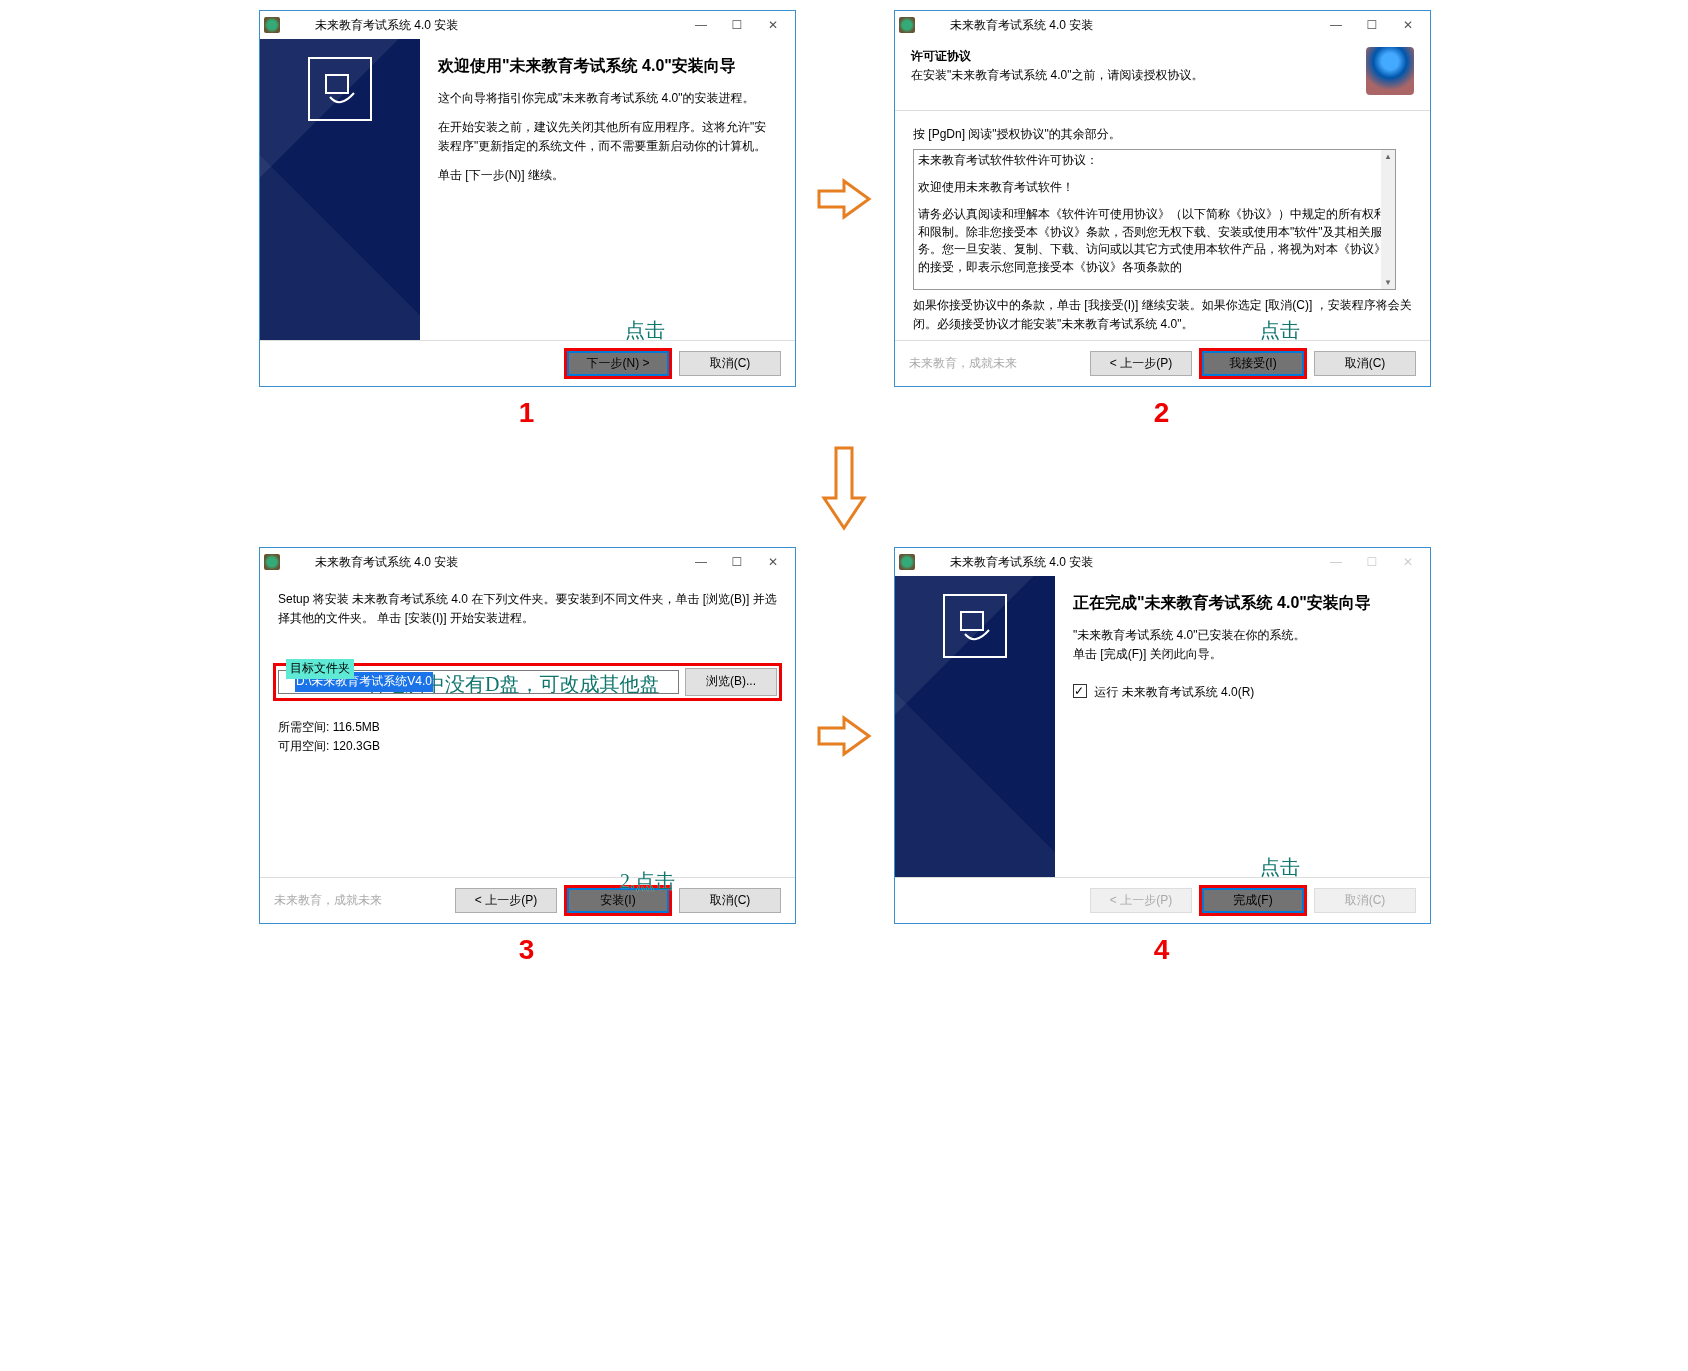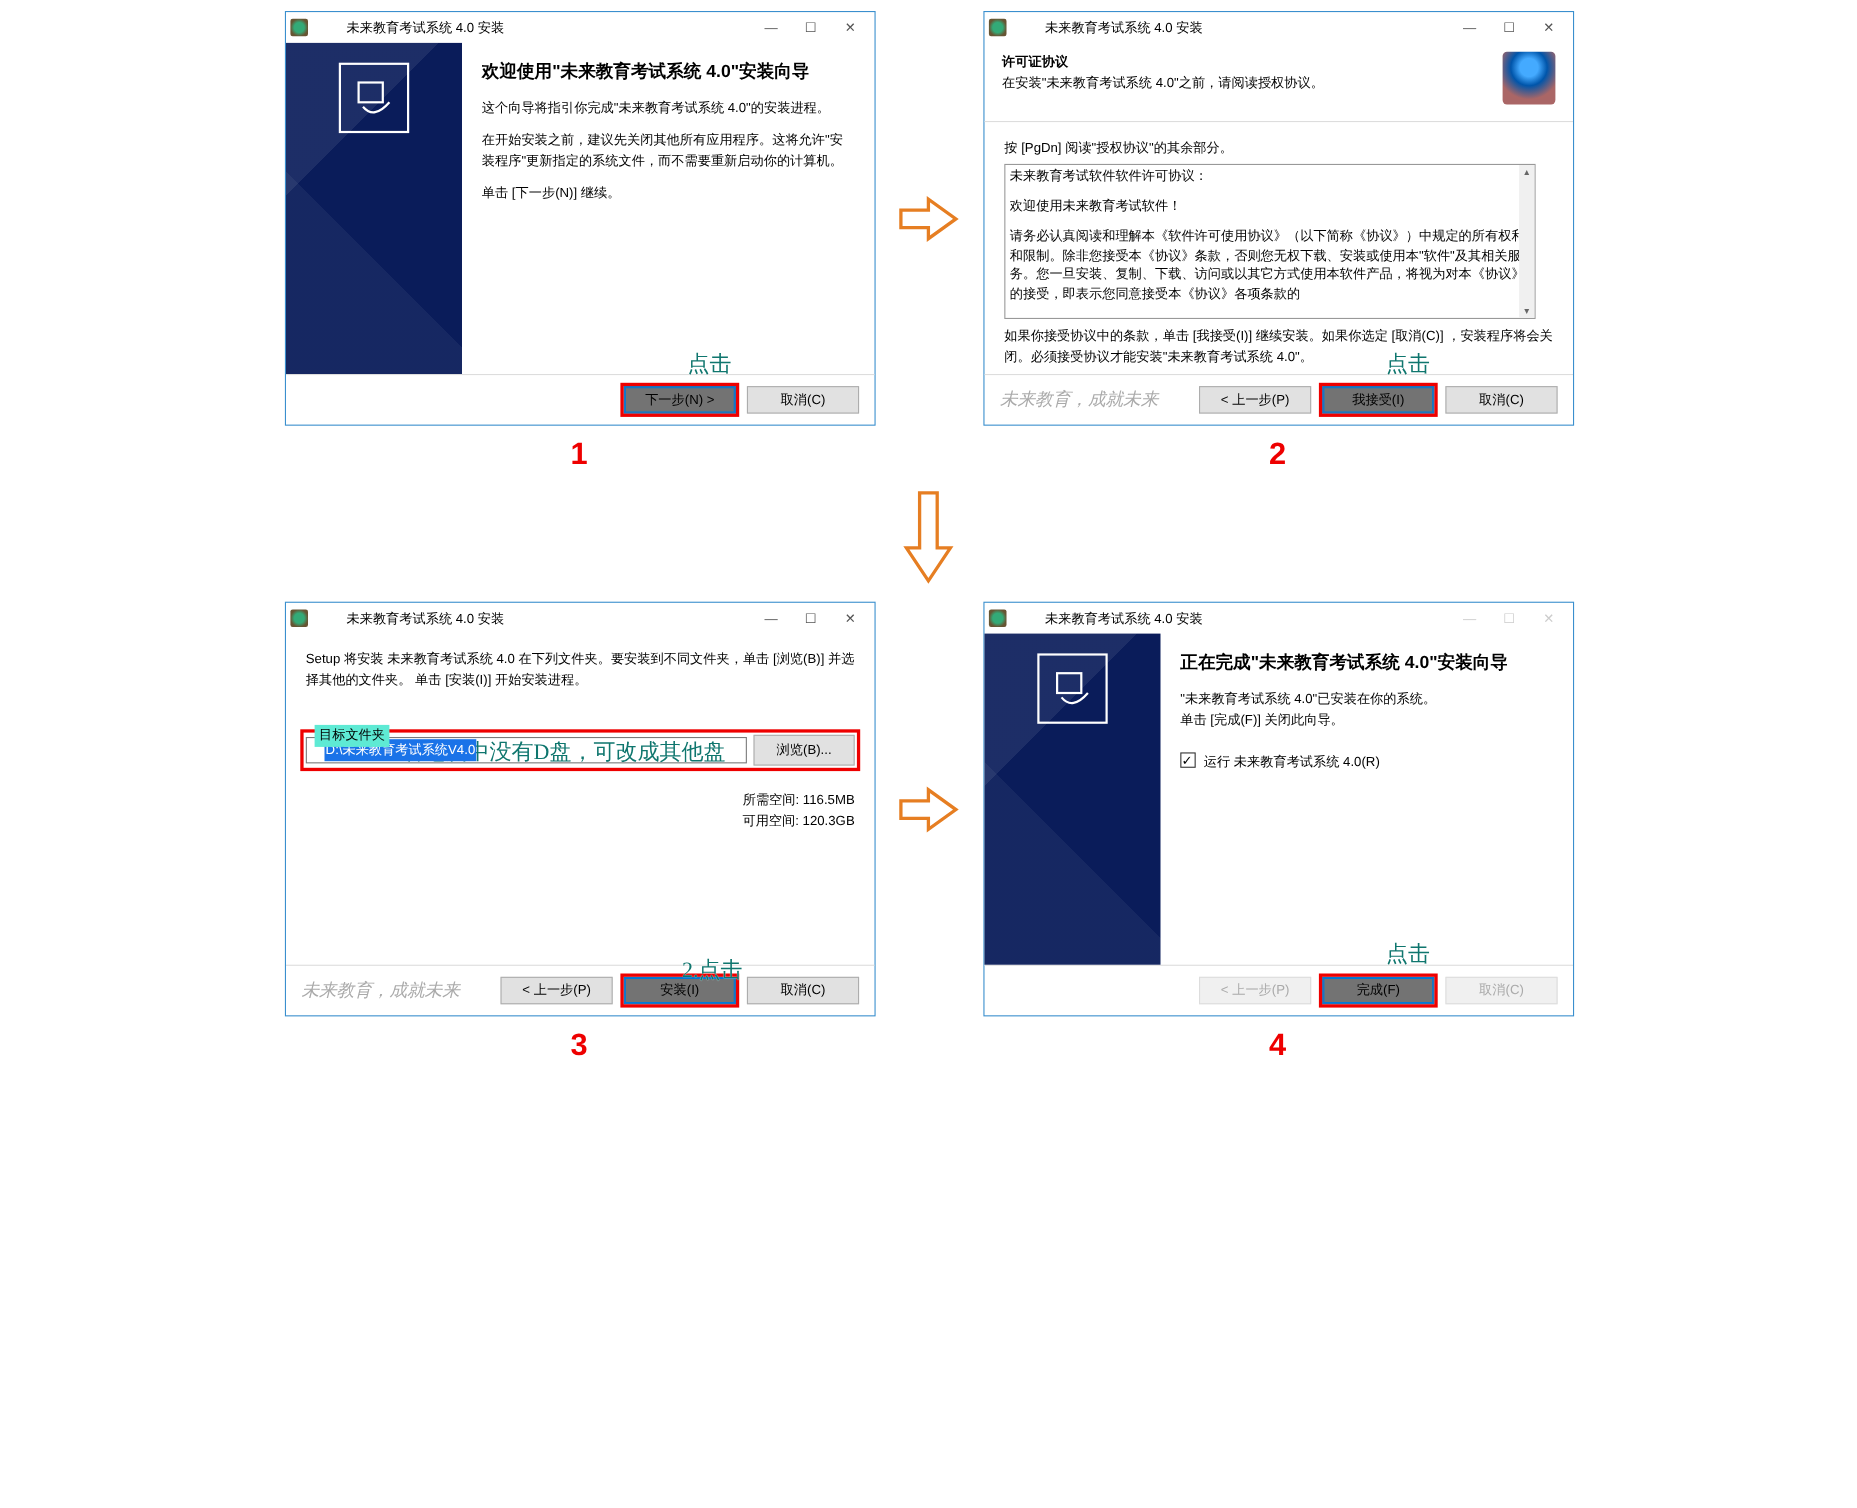--- a/index.html
+++ b/index.html
@@ -94,21 +94,21 @@
   .scrollbar:before{content:"▴"; position:absolute; top:0; left:0; right:0; text-align:center; font-size:9px; color:#666;}
   .scrollbar:after{content:"▾"; position:absolute; bottom:0; left:0; right:0; text-align:center; font-size:9px; color:#666;}
   .ftrow {
     border-top: 1px solid #ddd;
     padding: 10px 14px;
     display: flex;
     align-items: center;
     gap: 10px;
     justify-content: flex-end;
   }
-  .ftslogan { flex:1; color:#aaa; font-size:16px;font-style:italic; }
+  .ftslogan { flex:1; color:#aaa; font-size:12px; }
   .btn {
     min-width: 80px;
     padding: 3px 10px;
     background: #e1e1e1;
     border: 1px solid #adadad;
     font-size: 12px;
     text-align: center;
   }
   .btn.disabled { color: #aaa; background:#f0f0f0; border-color:#ddd;}
   .btn.focus { border: 1px solid #0078d7; box-shadow: inset 0 0 0 1px #0078d7; background:#737373;}
@@ -254,21 +254,21 @@
         <span class="label-red" style="left:90px; top:92px;">1.若电脑中没有D盘，可改成其他盘</span>
         <div class="groupbox">
           <span class="gtitle">目标文件夹</span>
           <div class="pathinput outline-red" style="outline-offset:2px;">
             <div class="inp">
                 <span class="sel">D:\未来教育考试系统V4.0</span>
               </div>
             <span class="btn" style="min-width:70px;">浏览(B)...</span>
           </div>
         </div>
-        <div style="margin-top:22px;text-align:right;">
+        <div style="margin-top:22px;">
           <span>所需空间:</span>
           <span>116.5MB</span><br>
           <span>可用空间:</span>
           <span>120.3GB</span>
         </div>
       </div>
     </div>
     <span class="label-red" style="right:120px; bottom:28px;">2.点击</span>
     <div class="ftrow">
       <span class="ftslogan">未来教育，成就未来</span>

